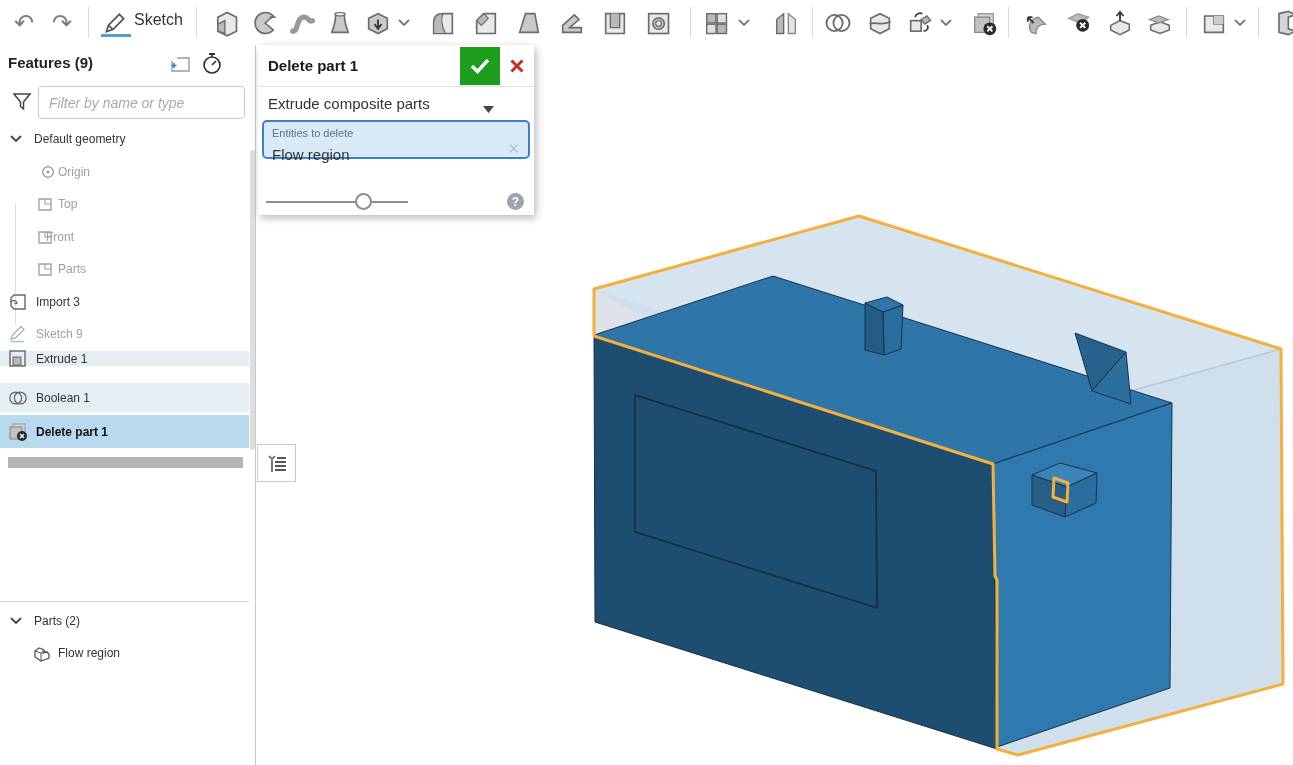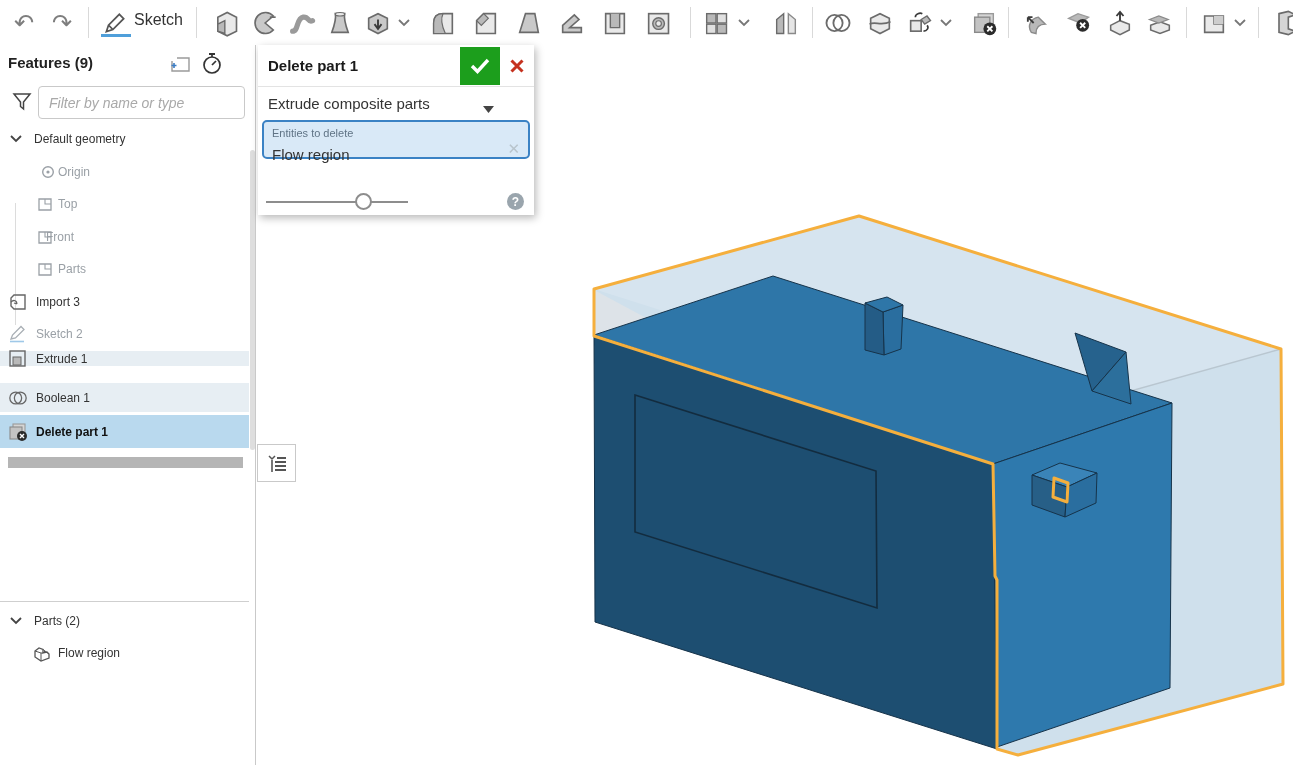--- a/index.html
+++ b/index.html
@@ -361,21 +361,21 @@
       </span>
     <span class="lbl" style="margin-left:36px">Import 3</span>
   </div>
   <div class="trow gray" style="top:273px">
     <span class="ticon" style="left:8px">
         <svg width="20" height="20" viewBox="0 0 20 20">
           <path d="M3 15 L4.5 11 L13 2.5 L16 5.5 L7.5 14 Z" fill="none" stroke="#a9afb5" stroke-width="1.3"></path>
           <line x1="2" y1="17.5" x2="16" y2="17.5" stroke="#9fc8e8" stroke-width="1.6"></line>
         </svg>
       </span>
-    <span class="lbl" style="margin-left:36px">Sketch 2</span>
+    <span class="lbl" style="margin-left:36px">Sketch 9</span>
   </div>
   <div class="trow hl" style="top:306px;height:15px">
     <span class="ticon" style="left:8px">
         <svg width="20" height="20" viewBox="0 0 20 20">
           <rect x="2" y="2" width="15" height="15" fill="none" stroke="#666" stroke-width="1.4"></rect>
           <rect x="5" y="8" width="8" height="8" fill="#b9b9b9" stroke="#666" stroke-width="1"></rect>
         </svg>
       </span>
     <span class="lbl" style="margin-left:36px">Extrude 1</span>
   </div>

